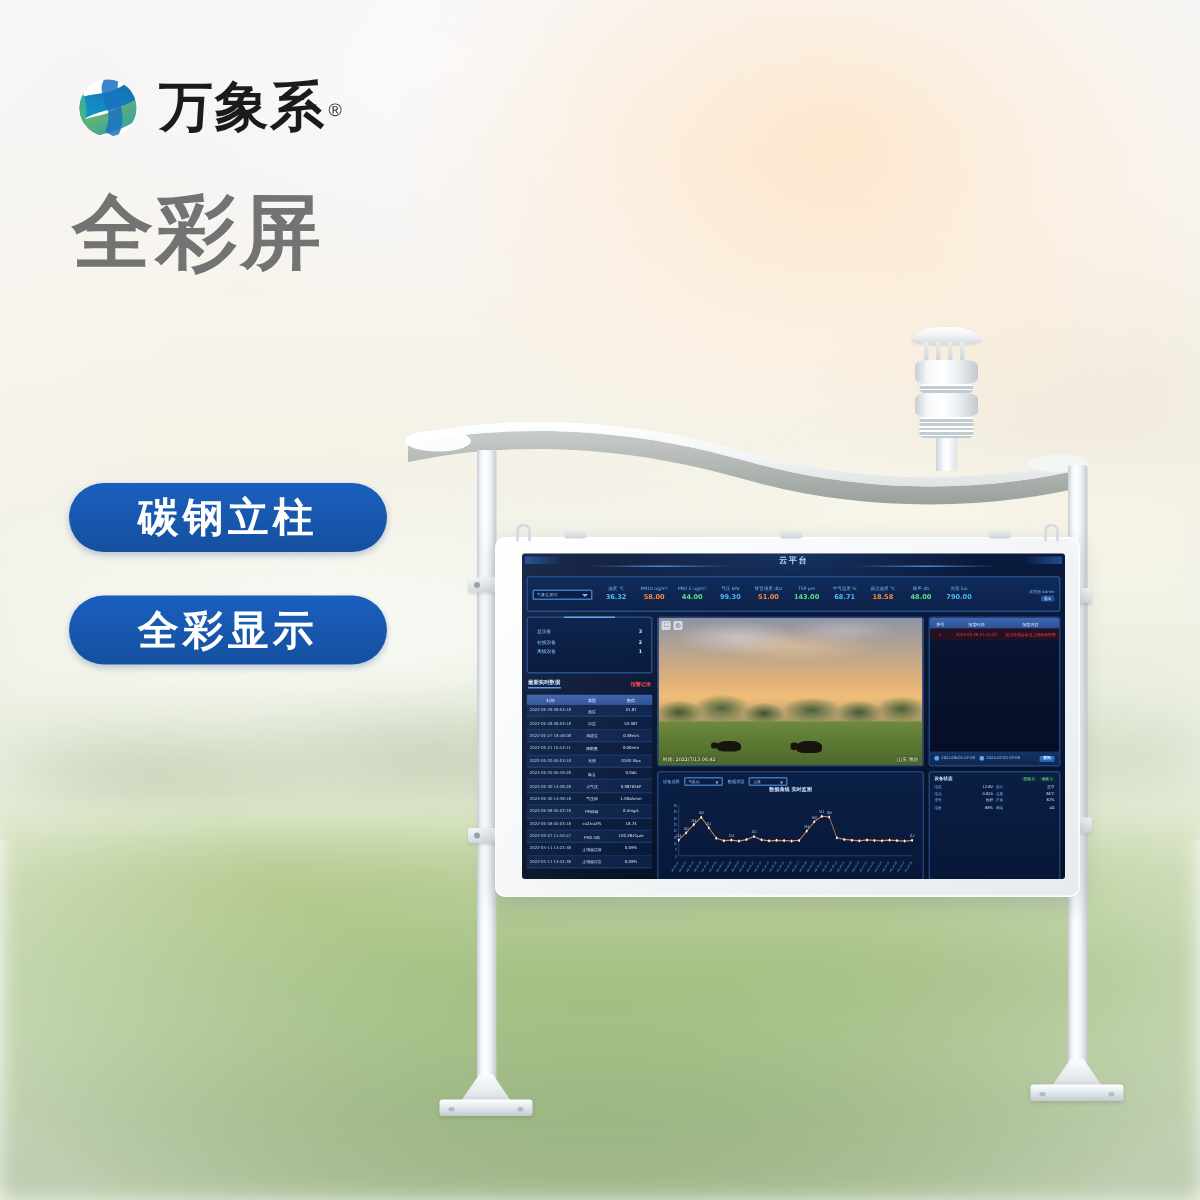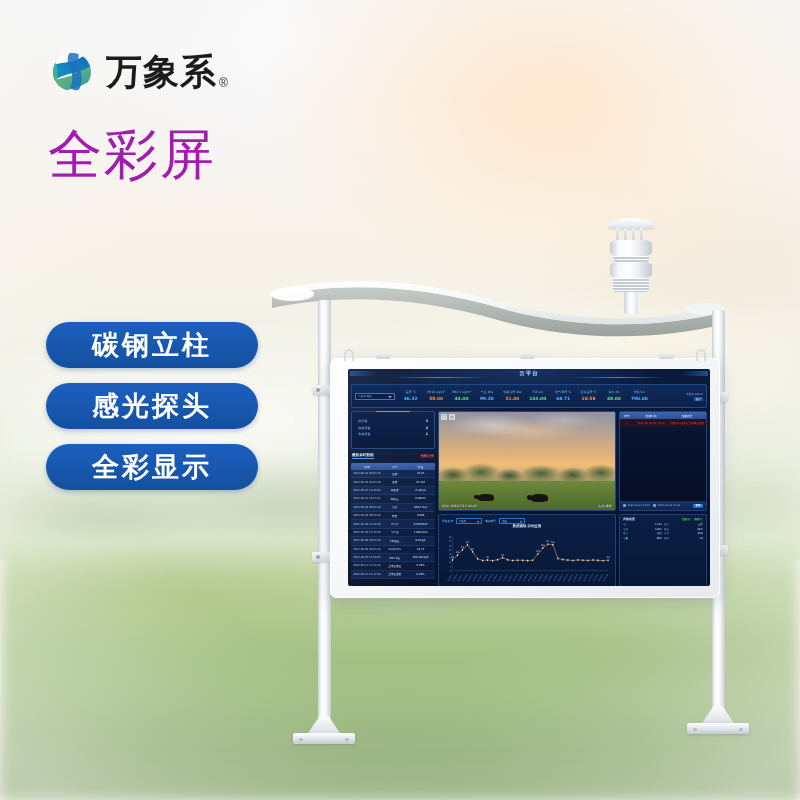--- a/index.html
+++ b/index.html
@@ -51,40 +51,40 @@
     filter:blur(10px);
   }
   .bg-vignette {
     position:absolute; inset:0;
     background:radial-gradient(ellipse 560px 520px at 400px 380px, rgba(255,255,255,0) 55%, rgba(248,248,246,.5) 100%);
   }
 
   
   #logo-block { position:absolute; left:48px; top:48px; z-index:30; display:flex; align-items:center; gap:10px; }
   .logo-mark { width:48px; height:48px; position:relative; }
-  .logo-text-wrap { position:relative; display:flex; align-items:flex-end; }
+  .logo-text-wrap { position:relative; display:flex; align-items:center; }
   .logo-text {
     font-size:36px; font-weight:bold; color:#1b1b1b;
     letter-spacing:1px; line-height:1; font-family:"DejaVu Sans", sans-serif;
   }
   .logo-r { font-size:12px; color:#2b2b2b; margin-left:2px; margin-top:1px; }
 
   
   #headline { position:absolute; left:48px; top:126px; z-index:30; }
   .headline-line {
     font-family:"DejaVu Sans", sans-serif;
-    font-weight:normal; color:#a21caf; line-height:1.08;
+    font-weight:bold; color:#737373; line-height:1.08;
     letter-spacing:2px;
     text-shadow:0 1px 0 rgba(255,255,255,.55);
   }
   .headline-1 { font-size:54px; }
   .headline-2 { font-size:54px; margin-top:14px; }
 
   
-  #features { position:absolute; left:46px; top:322px; z-index:30; display:flex; flex-direction:column; gap:15px; }
+  #features { position:absolute; left:46px; top:322px; z-index:30; display:flex; flex-direction:column; gap:29px; }
   .pill {
     width:212px; height:46px; border-radius:23px;
     background:linear-gradient(180deg,#1b5fbe 0%, #14509f 100%);
     box-shadow:0 2px 5px rgba(20,60,130,.28);
     display:flex; align-items:center; justify-content:center;
     color:#fff; font-family:"DejaVu Sans", sans-serif;
     font-size:27px; font-weight:bold; letter-spacing:3px;
   }
 
   
@@ -463,23 +463,20 @@
   </div>
 </div>
 
 <div id="headline">
   <div class="headline-line headline-1">全彩屏</div>
 </div>
 
 <div id="features">
   <div class="pill">
     <span>碳钢立柱</span>
-  </div>
-  <div class="pill">
-    <span>感光探头</span>
   </div>
   <div class="pill">
     <span>全彩显示</span>
   </div>
 </div>
 
 <div id="station">
 
   <div class="canopy">
     <svg width="460" height="80" viewBox="0 0 460 80">

